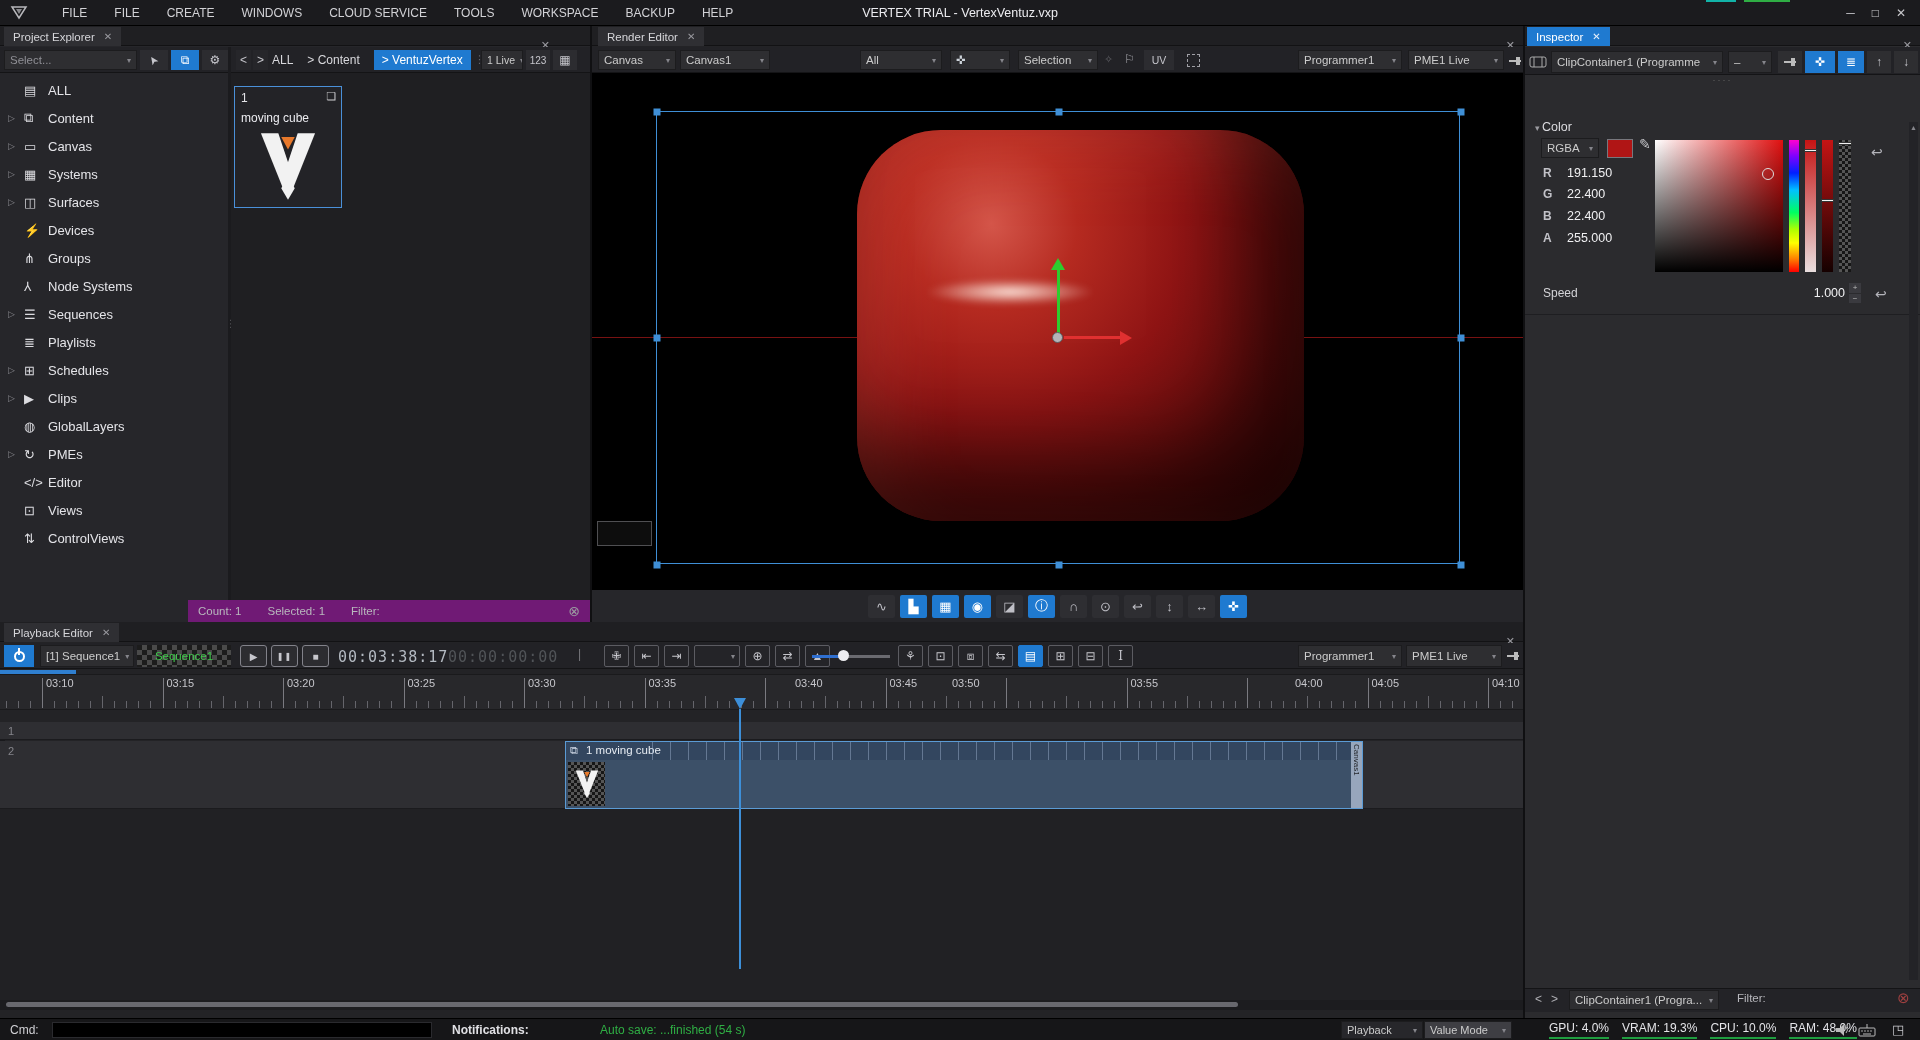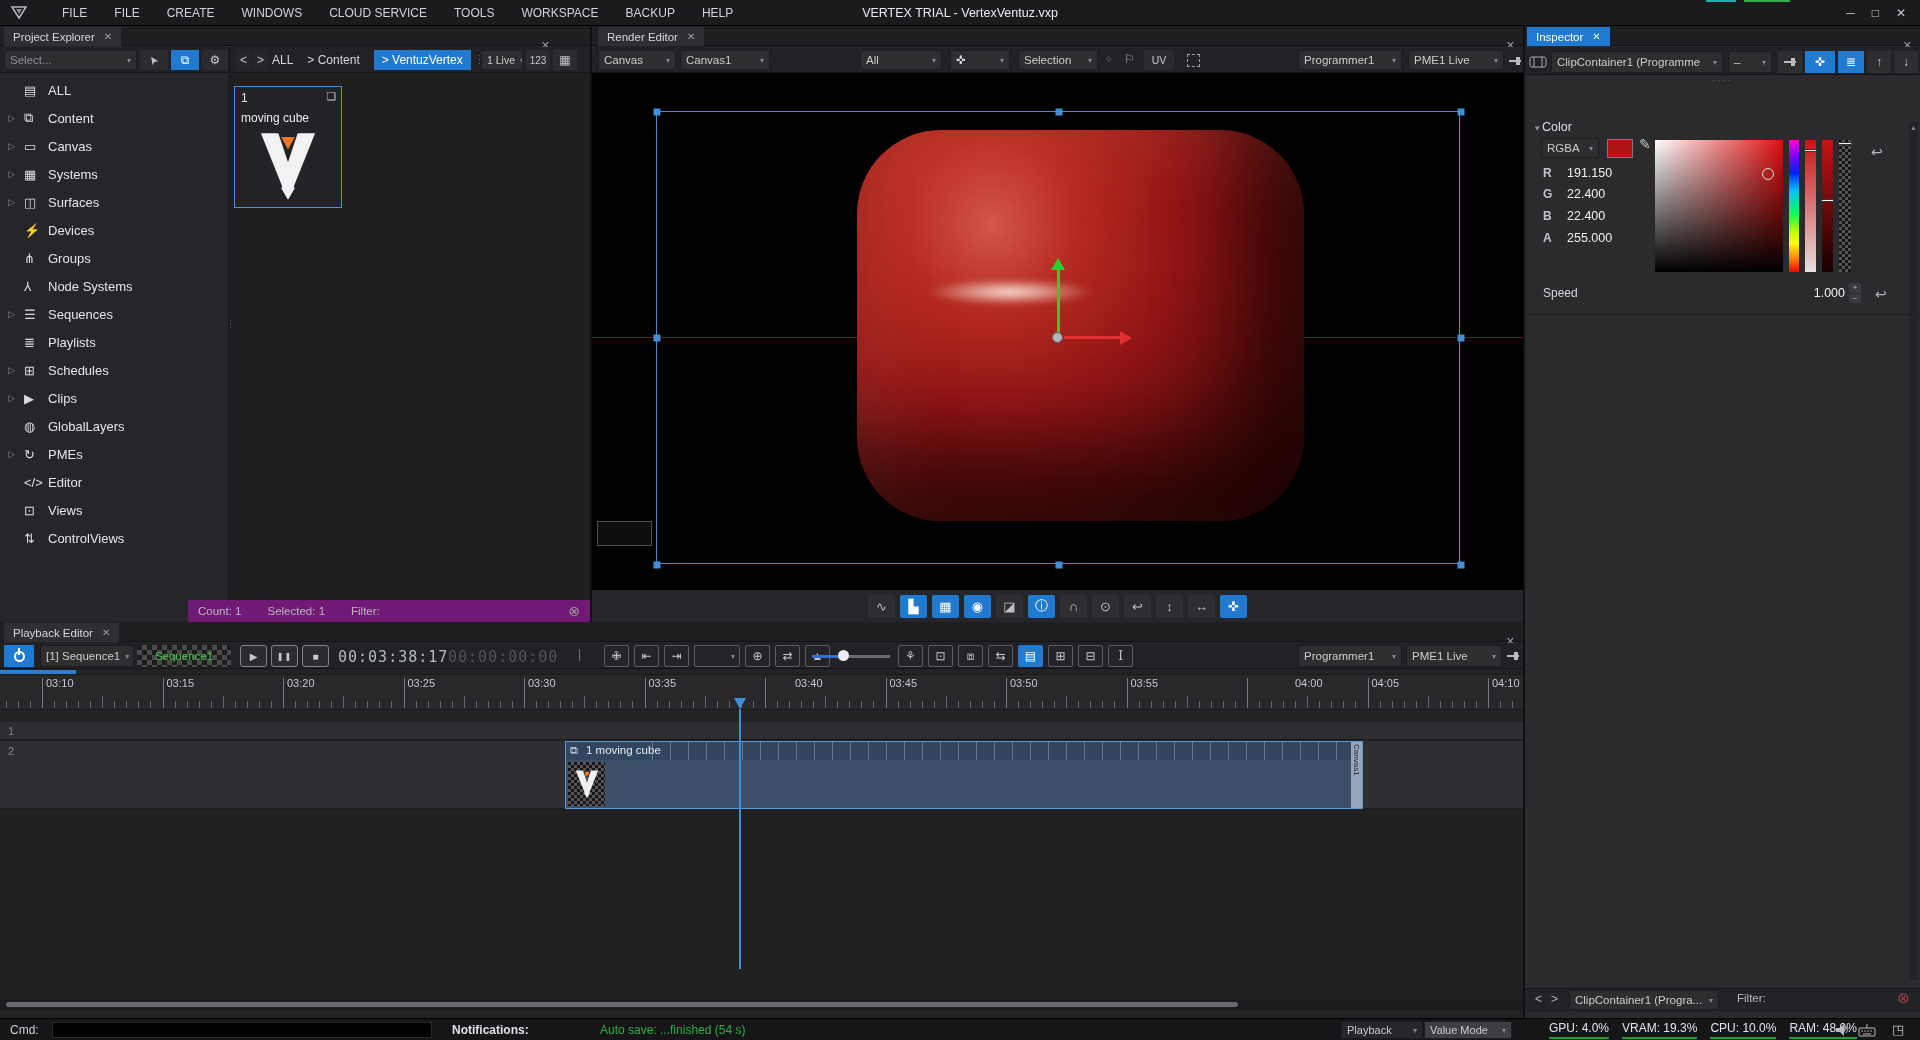--- a/index.html
+++ b/index.html
@@ -544,21 +544,21 @@
   <div class="abs" style="left:0;top:48px;width:76px;height:4px;background:#2f7fd0"></div>
   <div id="pb-ruler">
       <span class="rlabel" style="left: 46px;">03:10</span>
       <span class="rlabel" style="left: 166.5px;">03:15</span>
       <span class="rlabel" style="left: 287px;">03:20</span>
       <span class="rlabel" style="left: 407.5px;">03:25</span>
       <span class="rlabel" style="left: 528px;">03:30</span>
       <span class="rlabel" style="left: 648.5px;">03:35</span>
       <span class="rlabel" style="left: 769px; margin-left: 26px;">03:40</span>
       <span class="rlabel" style="left: 889.5px;">03:45</span>
-      <span class="rlabel" style="left: 1010px;">03:50</span>
+      <span class="rlabel" style="left: 952px;">03:50</span>
       <span class="rlabel" style="left: 1130.5px;">03:55</span>
       <span class="rlabel" style="left: 1251px; padding-left: 44px;">04:00</span>
       <span class="rlabel" style="left: 1371.5px;">04:05</span>
       <span class="rlabel" style="left: 1492px;">04:10</span>
       <span class="tick" style="left: 5.85px; height: 7px;"></span>
       <span class="tick" style="left: 17.9px; height: 7px;"></span>
       <span class="tick" style="left: 29.95px; height: 7px;"></span>
       <span class="tick" style="left: 42px; height: 30px; background: rgb(122, 122, 128);"></span>
       <span class="tick" style="left: 54.05px; height: 7px;"></span>
       <span class="tick" style="left: 66.1px; height: 7px;"></span>

